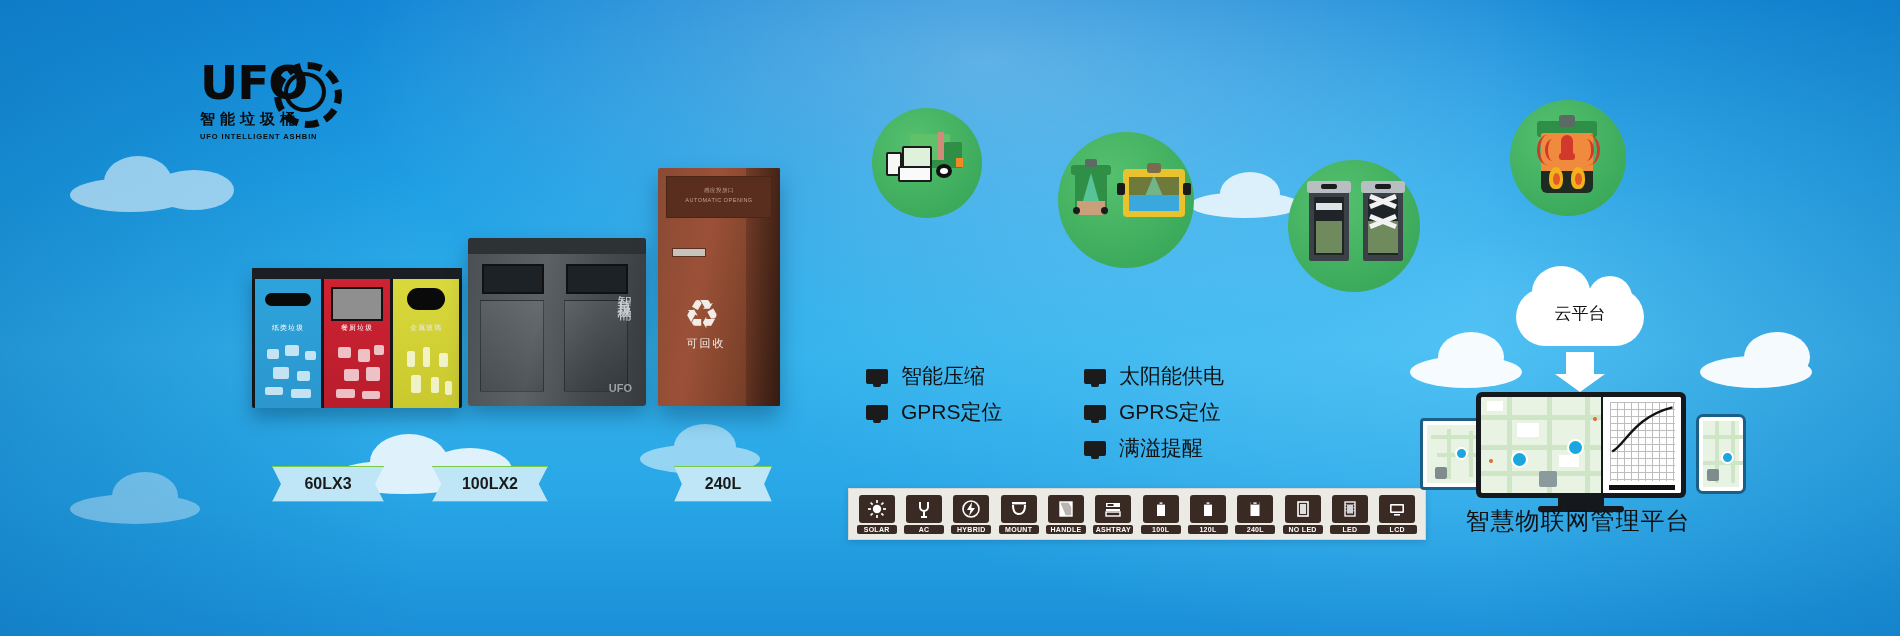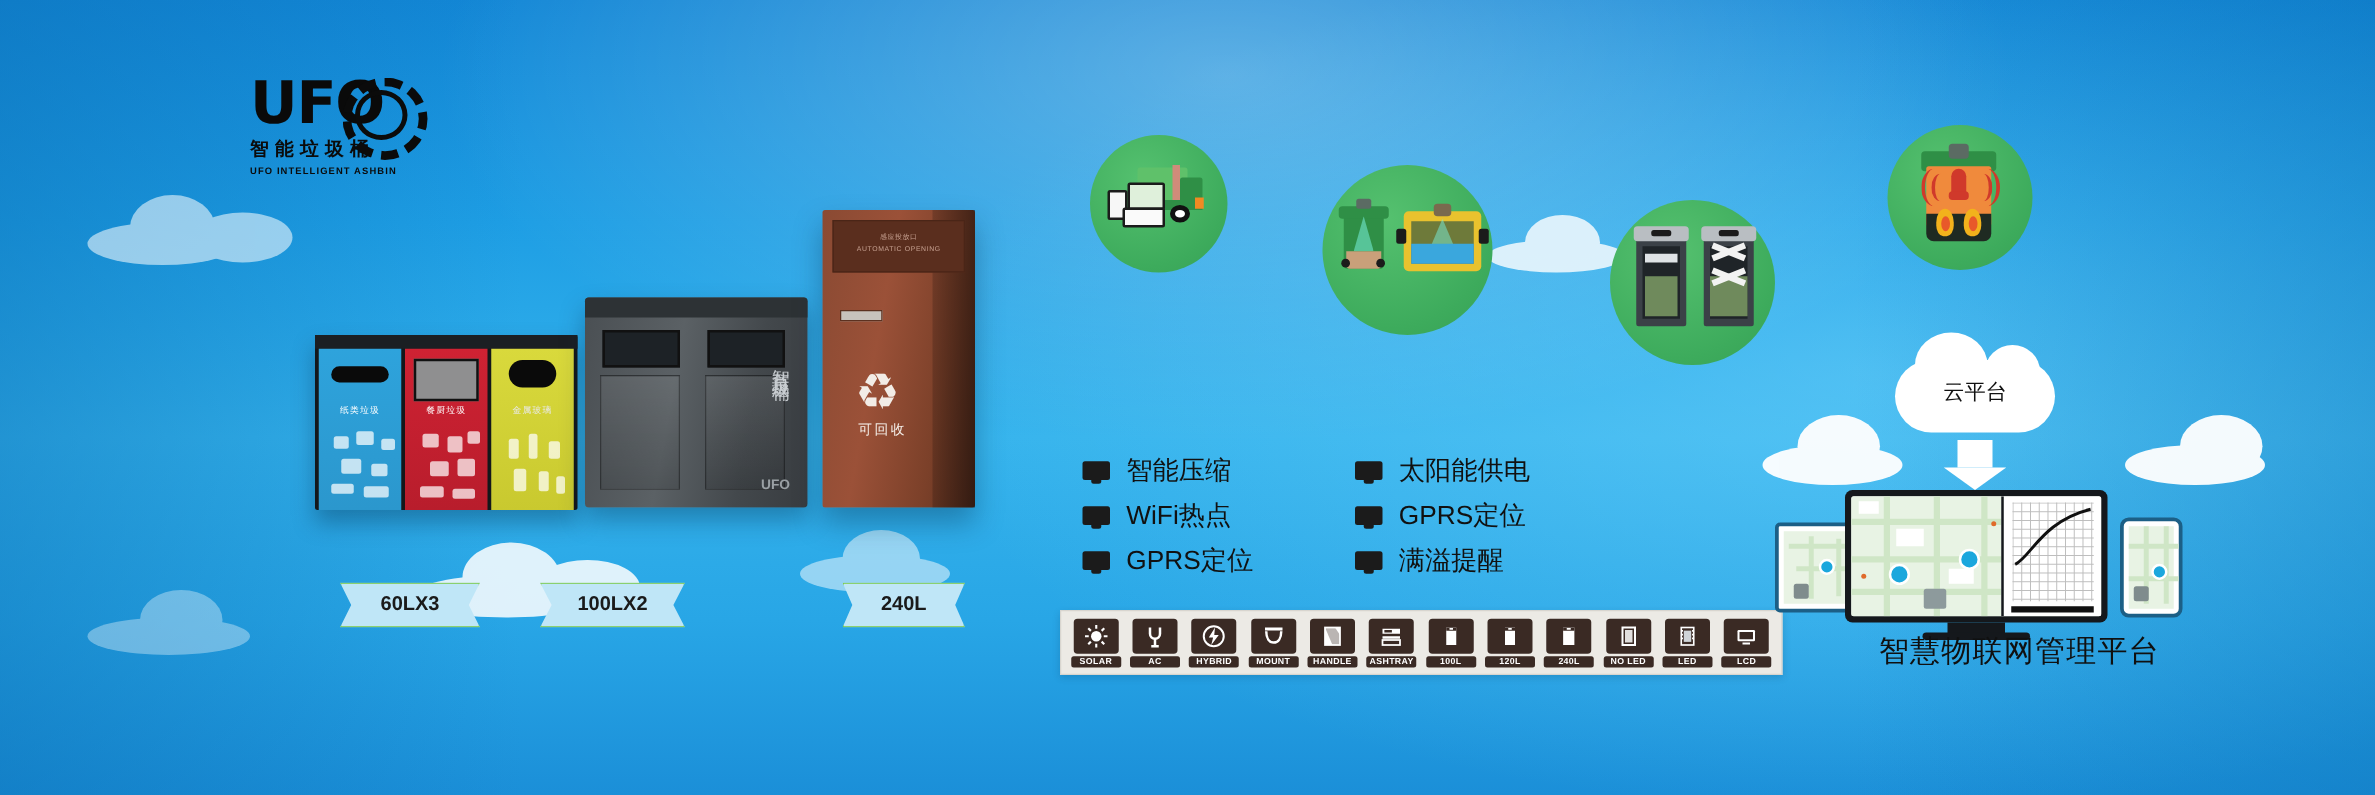--- a/index.html
+++ b/index.html
@@ -131,21 +131,21 @@
   .chartzone .grid{position:absolute;inset:5px 6px 12px 7px;background-image:linear-gradient(#bdbdbd 1px,transparent 1px),linear-gradient(90deg,#bdbdbd 1px,transparent 1px);background-size:7px 7px;}
   .chartzone .curve{position:absolute;left:7px;right:6px;top:5px;bottom:12px;}
   .chartzone .bar{position:absolute;left:6px;right:6px;bottom:3px;height:5px;background:#111;}
   .mstand{position:absolute;left:138px;top:210px;width:46px;height:10px;background:#15181c;}
   .mstand2{position:absolute;left:118px;top:218px;width:86px;height:6px;background:#15181c;border-radius:3px;}
   .tablet{position:absolute;left:0px;top:130px;width:68px;height:66px;background:#fff;border:3px solid #1c5f86;border-radius:4px;overflow:hidden;}
   .phone{position:absolute;right:4px;top:126px;width:44px;height:74px;background:#fff;border:3px solid #1c5f86;border-radius:7px;overflow:hidden;}
   .miniview{position:absolute;inset:4px;background:#e8f3e4;}
   .miniview i{position:absolute;display:block;background:#cfe6c6;}
   .miniview .pin{background:#1ba7dd;border-radius:50%;width:9px;height:9px;border:2px solid #fff;}
-  .pcap{position:absolute;left:1428px;top:505px;width:300px;text-align:right;font-size:24px;color:#101010;letter-spacing:1px;}
+  .pcap{position:absolute;left:1428px;top:505px;width:300px;text-align:center;font-size:24px;color:#101010;letter-spacing:1px;}
 </style>
 </head>
 <body>
 
 <div class="stage">
 
   <div class="sky"></div>
 
   <div class="cloudgrp" style="left:70px;top:150px;width:180px;height:70px;opacity:.55;">
     <i style="left:0;top:28px;width:120px;height:34px;"></i>
@@ -332,24 +332,20 @@
       <span style="left:30px;top:60px;width:7px;height:12px;background:#e8592a;border-radius:50%;"></span>
       <span style="left:52px;top:60px;width:7px;height:12px;background:#e8592a;border-radius:50%;"></span>
     </div>
   </div>
 
   <div class="features">
     <div class="fcol left">
       <div class="frow">
         <span class="fmon"></span>
         <span class="ftxt">智能压缩</span>
-      </div>
-      <div class="frow">
-        <span class="fmon"></span>
-        <span class="ftxt">WiFi热点</span>
       </div>
       <div class="frow">
         <span class="fmon"></span>
         <span class="ftxt">GPRS定位</span>
       </div>
     </div>
     <div class="fcol right">
       <div class="frow">
         <span class="fmon"></span>
         <span class="ftxt">太阳能供电</span>

